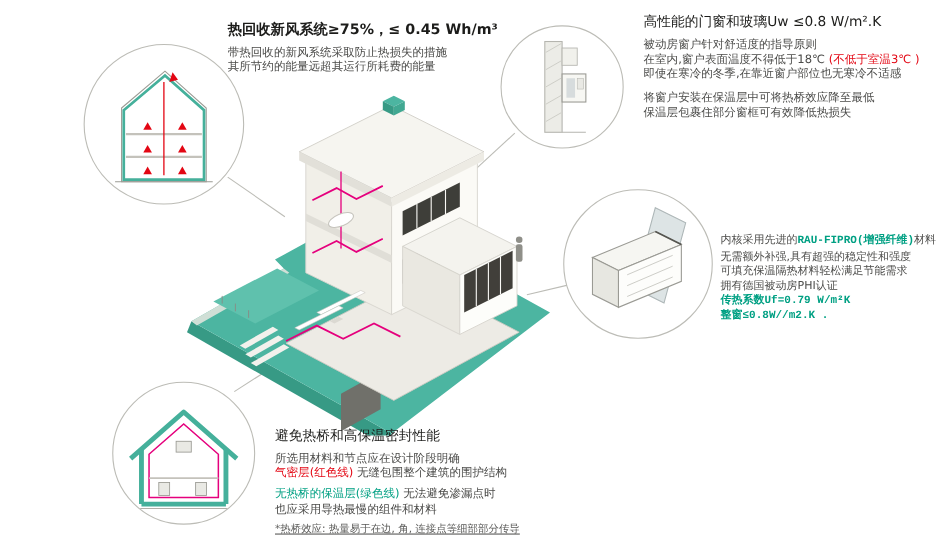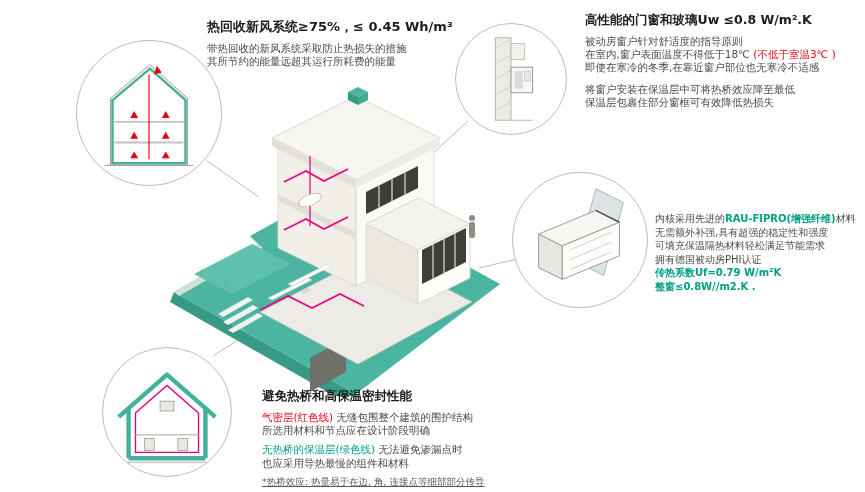--- a/index.html
+++ b/index.html
@@ -11,36 +11,36 @@
 
   .circle { position:absolute; border-radius:50%; background:#ffffff; border:1px solid #bcbcb6; z-index:3; overflow:hidden; }
   .c1 { left:76px;  top:40px;  width:146px; height:146px; }
   .c2 { left:455px; top:23px;  width:112px; height:112px; }
   .c3 { left:512px; top:172px; width:136px; height:136px; }
   .c4 { left:102px; top:347px; width:130px; height:130px; }
   .circle svg { display:block; }
 
   .block { position:absolute; z-index:4; }
   .t  { font-weight:700; font-size:13px; color:#1c1c1a; margin-bottom:6px; white-space:nowrap; }
-  .t2 { font-weight:700; font-size:12.5px; color:#1c1c1a; margin-bottom:6px; white-space:nowrap; }
+  .t2 { font-weight:400; font-size:12.5px; color:#1c1c1a; margin-bottom:6px; white-space:nowrap; }
   .b  { font-size:10.5px; color:#4b4b49; line-height:13.2px; }
   .b div { white-space:nowrap; }
   .bs { font-size:10px; color:#4b4b49; line-height:13.6px; }
   .bs div { white-space:nowrap; }
   .gap { margin-top:8px; }
   .gap2 { margin-top:6px; }
   .green { color:#00A083;margin-top:36px; }
-  .gbold { color:#00A083; font-weight:700; }
+  .gbold { color:#00A083; font-weight:700;font-family:Liberation Mono, monospace; }
   .red { color:#E30613;text-align:center; }
   .note { font-size:9.5px; color:#5a5a58; margin-top:5px; white-space:nowrap;text-decoration:underline; }
 
   .hrv-block      { left:207px; top:18px;  width:290px; }
   .windows-block  { left:585px; top:12px;  width:276px; }
   .material-block { left:655px; top:212px; width:208px; }
-  .thermal-block  { left:262px; top:388px; width:310px; }
+  .thermal-block  { left:250px; top:388px; width:310px; }
 </style>
 </head>
 <body>
 
 <div class="stage">
 
   <svg class="connectors" width="865" height="492">
     <line x1="207" y1="161" x2="259" y2="197" stroke="#bcbcb6" stroke-width="1"></line>
     <line x1="468" y1="121" x2="429" y2="157" stroke="#bcbcb6" stroke-width="1"></line>
     <line x1="517" y1="259" x2="479" y2="268" stroke="#bcbcb6" stroke-width="1"></line>
@@ -211,21 +211,21 @@
       <div>可填充保温隔热材料轻松满足节能需求</div>
       <div>拥有德国被动房PHI认证</div>
       <div class="gbold">传热系数Uf=0.79 W/m²K</div>
       <div class="gbold">整窗≤0.8W//m2.K .</div>
     </div>
   </div>
 
   <div class="block thermal-block">
     <div class="t2">避免热桥和高保温密封性能</div>
     <div class="b">
+      <div>所选用材料和节点应在设计阶段明确</div>
       <div><span class="red">气密层(红色线)</span><span> 无缝包围整个建筑的围护结构</span></div>
-      <div>所选用材料和节点应在设计阶段明确</div>
       <div class="gap2"><span class="green">无热桥的保温层(绿色线)</span><span> 无法避免渗漏点时</span></div>
       <div>也应采用导热最慢的组件和材料</div>
       <div class="note">*热桥效应: 热量易于在边, 角, 连接点等细部部分传导</div>
     </div>
   </div>
 
 </div>
 
 </body></html>

